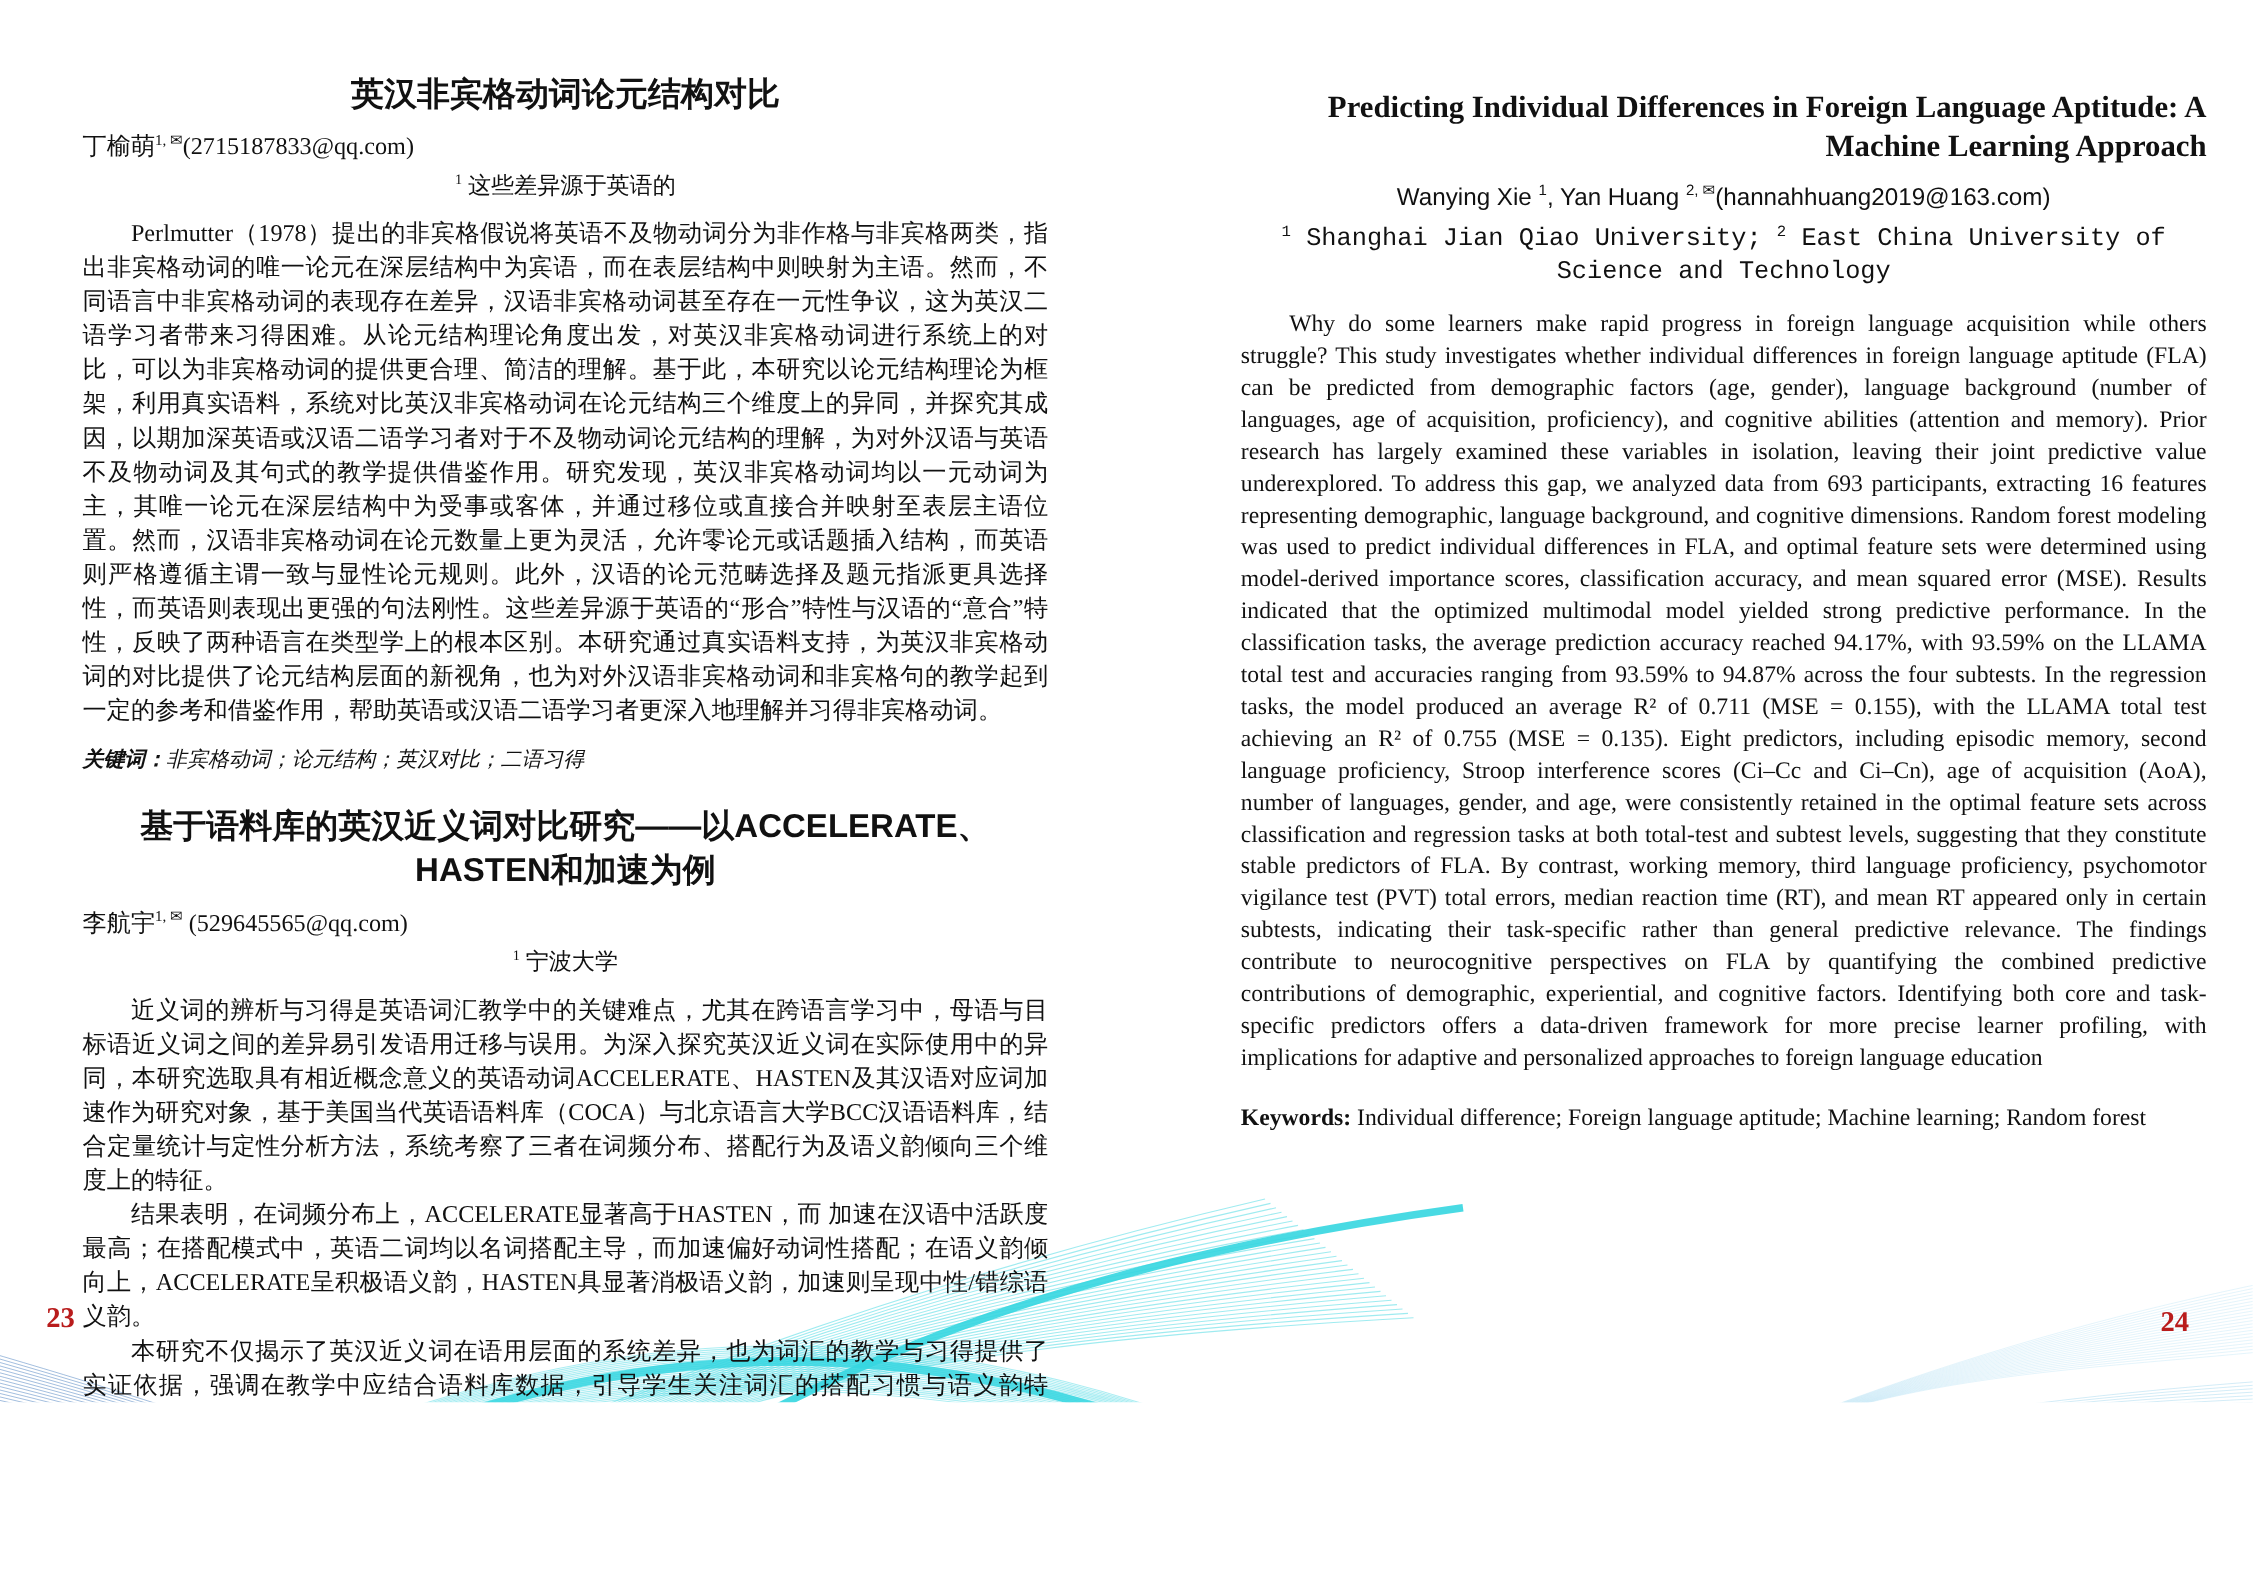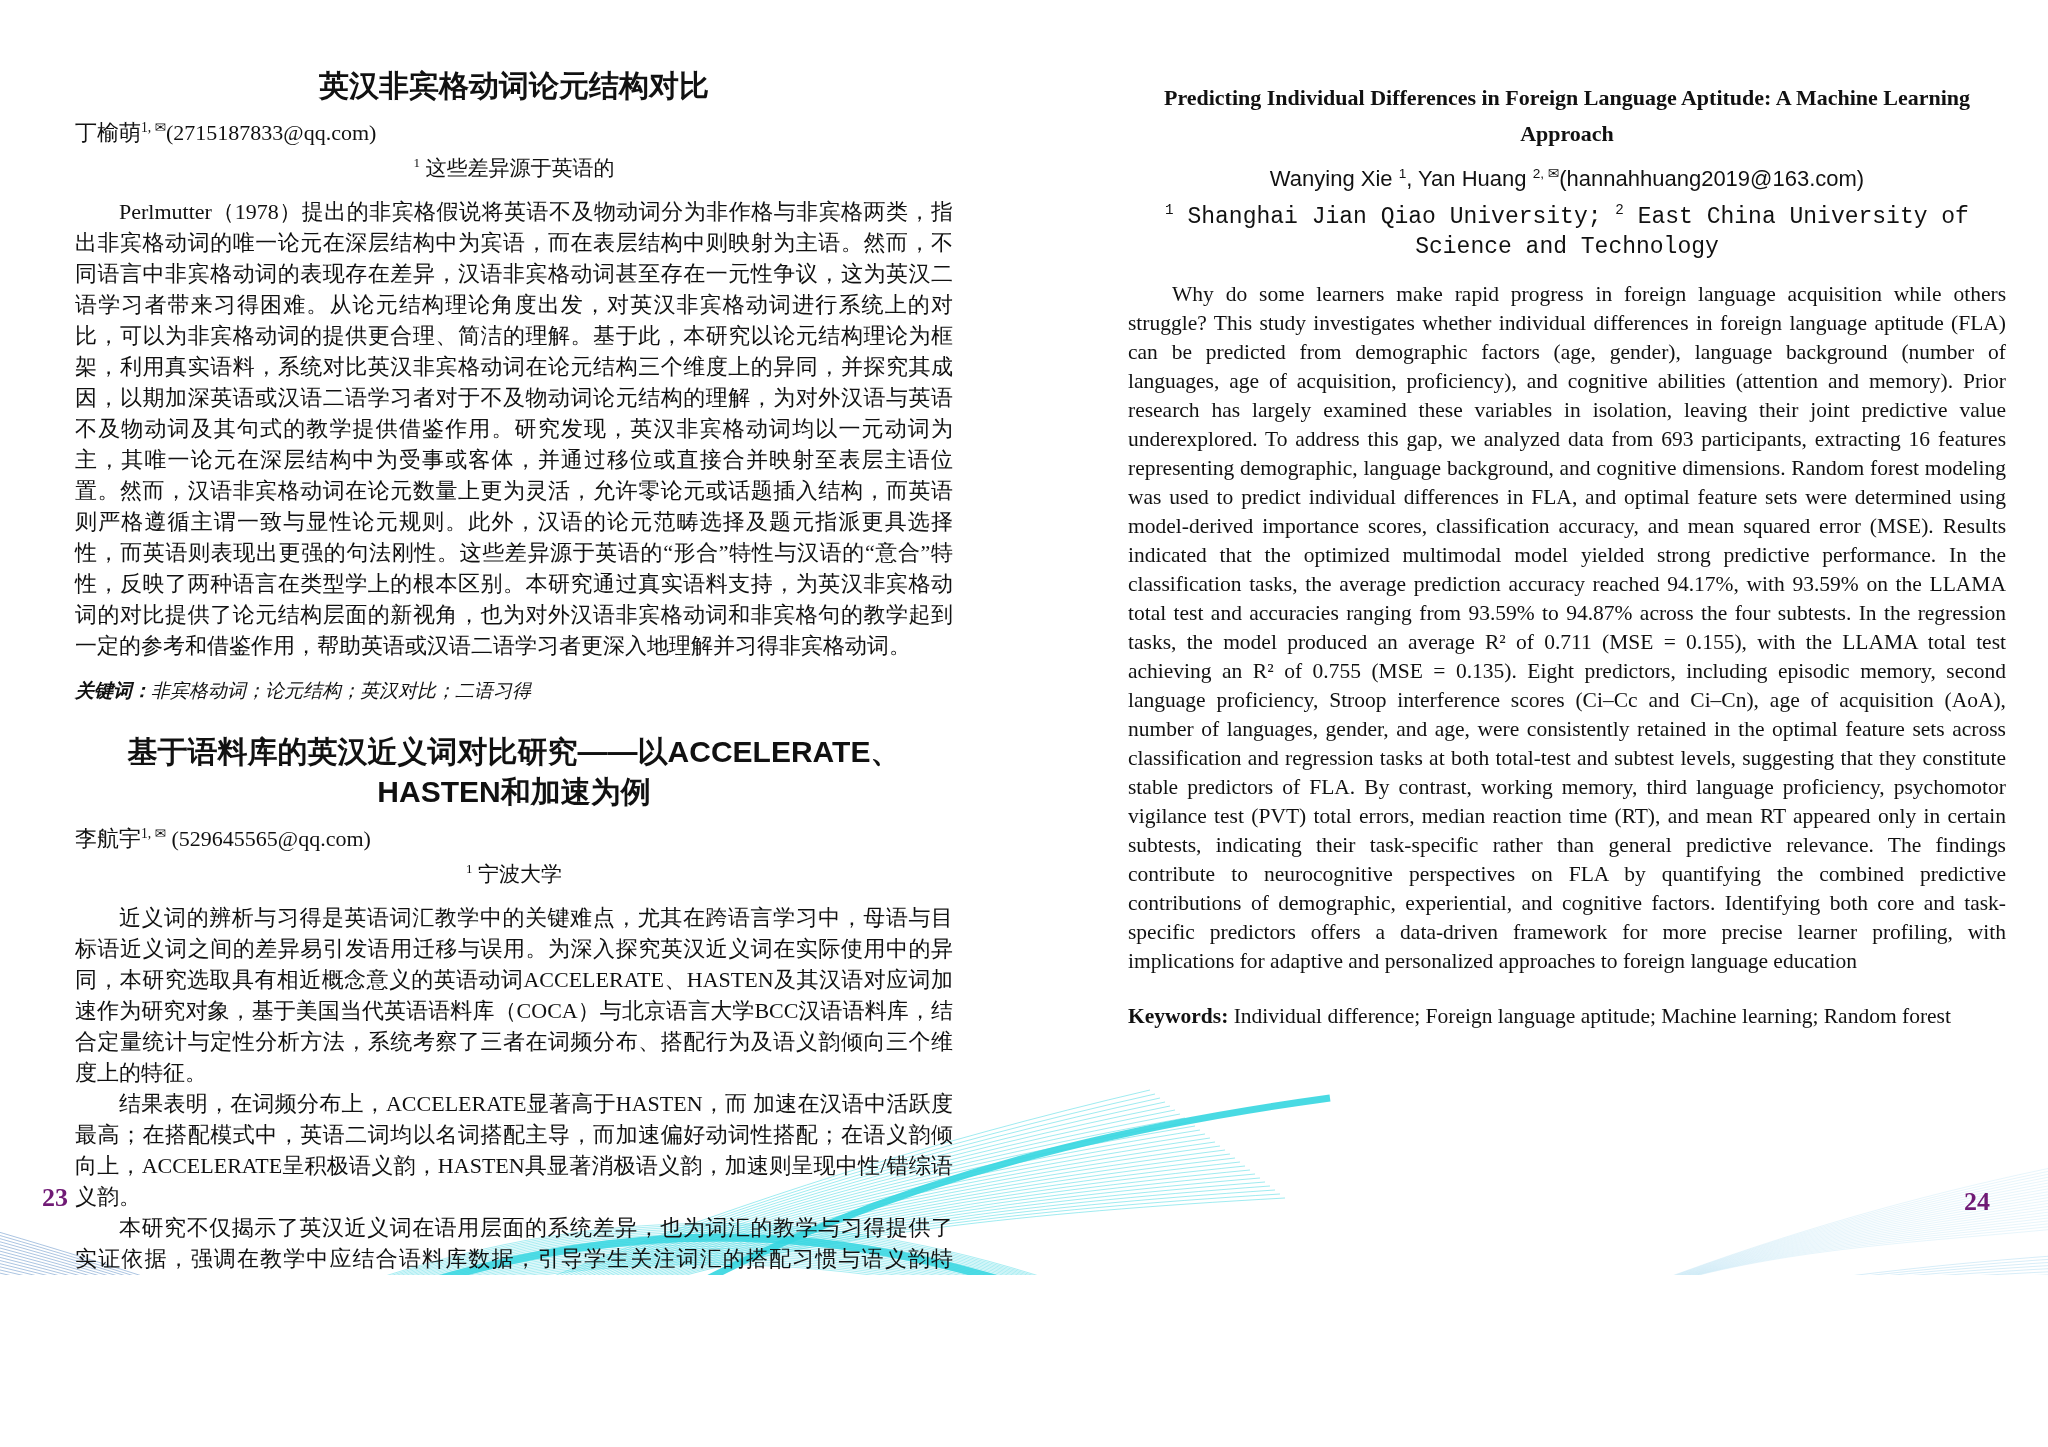--- a/index.html
+++ b/index.html
@@ -15,33 +15,33 @@
             font-size:30px;line-height:40px;text-align:center;margin:0 0 12px 0;}
   .zh-author{font-size:22px;text-align:left;margin:0 0 6px 0;}
   .zh-affil{font-size:21px;text-align:center;margin:0 0 14px 0;}
   .zh-body{font-size:22px;line-height:31px;text-align:justify;text-indent:2em;margin:0;}
   .zh-keywords{font-size:19px;line-height:31px;margin:14px 0 0 0;text-align:justify;font-style:italic;}
   .kw-label{font-family:"Liberation Sans","DejaVu Sans",sans-serif;font-weight:700;}
   .abstract2{margin-top:26px;}
 
   
   .en-title{font-family:"Liberation Serif","DejaVu Serif",serif;font-weight:700;
-            font-size:22px;line-height:36px;text-align:center;margin:0 0 14px 0;}
+            font-size:28px;line-height:36px;text-align:right;margin:0 0 14px 0;}
   .en-author{font-family:"Liberation Sans","DejaVu Sans",sans-serif;font-size:22px;
              text-align:center;margin:0 0 10px 0;}
   .en-affil{font-family:Liberation Mono, monospace;font-size:23px;line-height:30px;
             text-align:center;margin:0 0 18px 0;}
   .en-body{font-size:21.5px;line-height:29px;text-align:justify;text-indent:44px;margin:0;}
   .en-keywords{font-size:21.5px;line-height:29px;text-align:justify;margin:26px 0 0 0;}
   .en-keywords b{font-weight:700;}
 
   sup{font-size:0.62em;line-height:0;}
 
   .pageno{position:absolute;z-index:2;font-family:"Liberation Serif","DejaVu Serif",serif;
-          font-weight:700;font-size:26px;color:#701a75;}
+          font-weight:700;font-size:26px;color:#b91c1c;}
   #pageno-left{left:42px;bottom:62px;}
   #pageno-right{right:58px;bottom:58px;}
 </style>
 </head>
 <body>
 
 <div id="spread">
 
   <svg id="waves" viewBox="0 0 2048 1447" xmlns="http://www.w3.org/2000/svg" aria-hidden="true">
       <path d="M -15 1228 C 180 1285, 360 1345, 640 1465" fill="none" stroke="#2e6cb5" stroke-opacity="0.5" stroke-width="0.8"></path>

